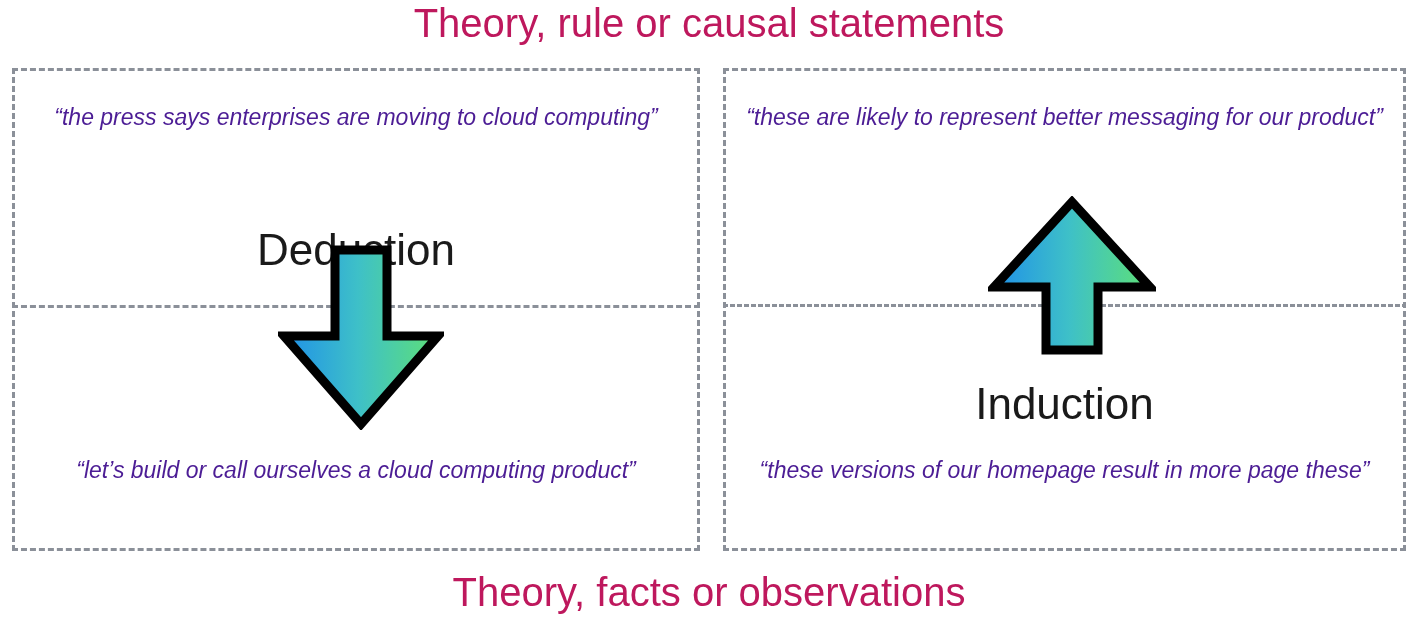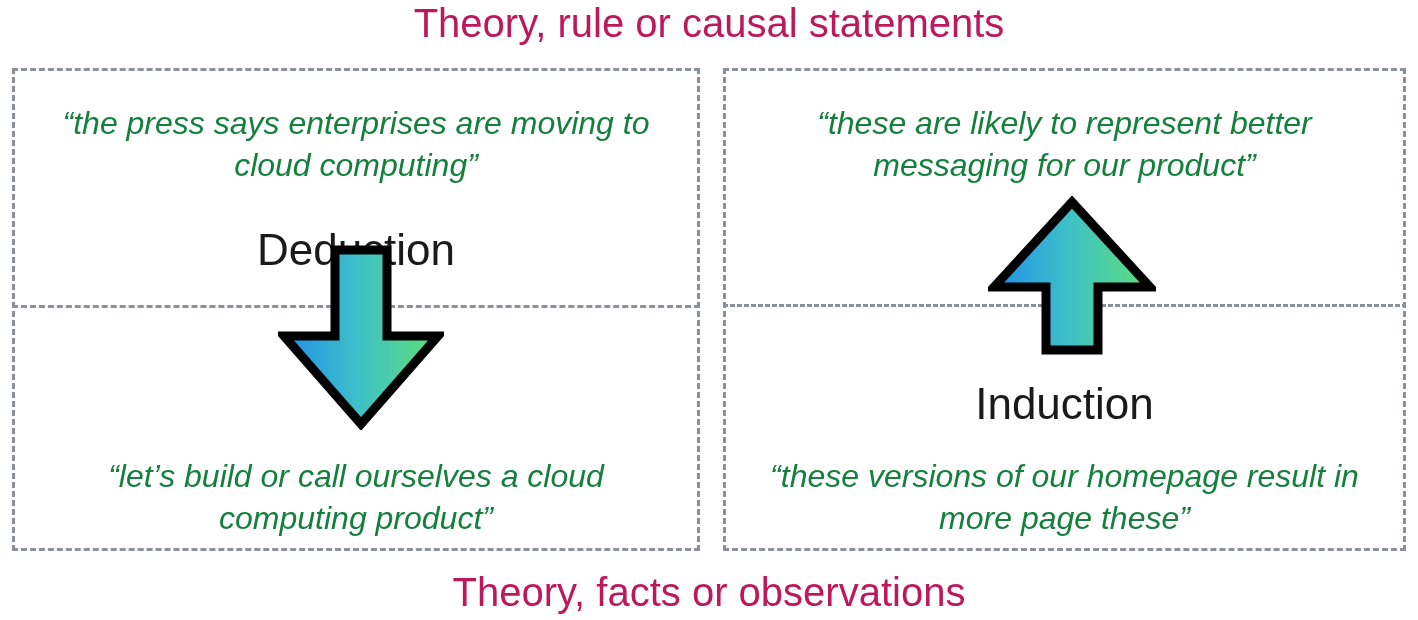--- a/index.html
+++ b/index.html
@@ -75,23 +75,23 @@
     height: 3px;
     border-top-width: 0;
     top: 304px;
   }
 
   
   .quote {
     position: absolute;
     text-align: center;
     font-style: italic;
-    font-size: 32px;
+    font-size: 23px;
     line-height: 1.30;
-    color: #15803d;
+    color: #4c1d95;
   }
   #quote-deduction-top {
     left: 30px; top: 103px; width: 652px;
   }
   #quote-deduction-bottom {
     left: 30px; top: 456px; width: 652px;
   }
   #quote-induction-top {
     left: 742px; top: 103px; width: 645px;
   }

